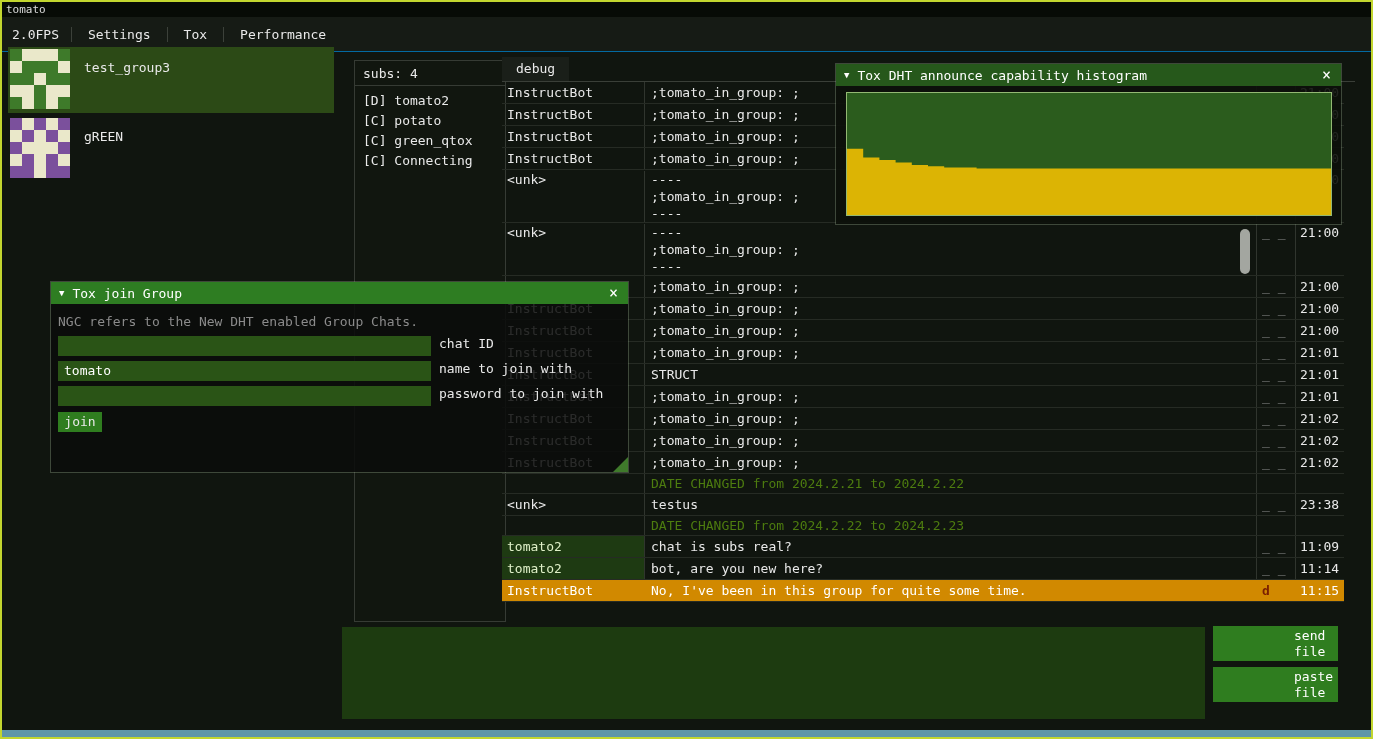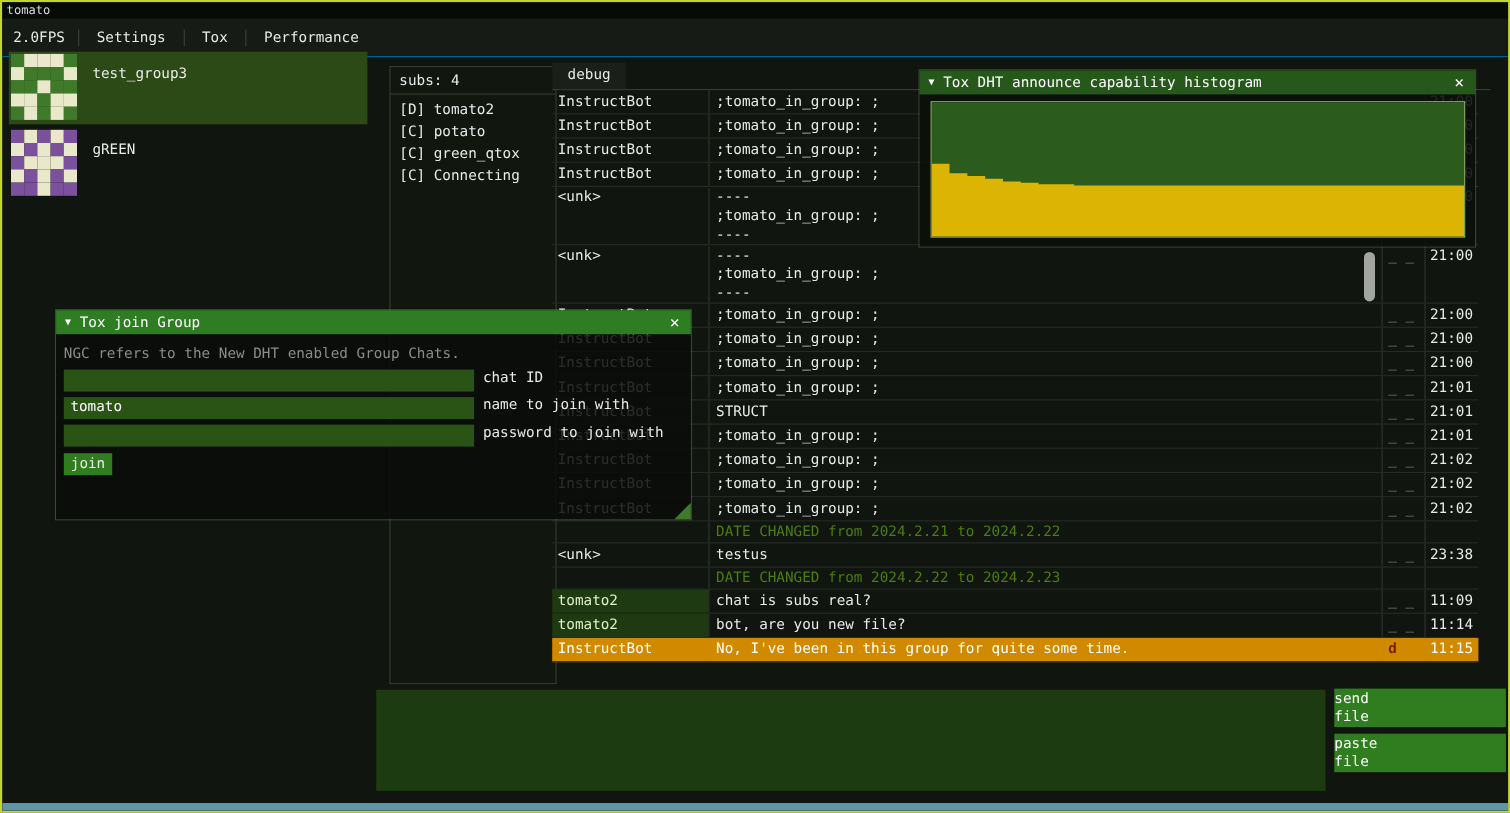--- a/index.html
+++ b/index.html
@@ -43,22 +43,22 @@
   .chat-row.date{min-height:20px;line-height:19px}
   .chat-row.date .msg{color:#4d7c0f}
   .cell.name.nameg{background:#1e3a12;color:#dff0c8}
   .chat-row.hl{background:#d18900;color:#fff}
   .chat-row.hl .cell{border-left-color:#d18900}
   .chat-row.hl .flag{color:#7a1f00;font-weight:bold}
   .scroll-thumb{position:absolute;left:1238px;top:227px;width:10px;height:45px;
                 background:#a3a6a0;border-radius:5px;z-index:5;cursor:grab}
   
   .composer{position:absolute;left:340px;top:625px;width:863px;height:92px;background:#1d3b10;cursor:text}
-  .btn{position:absolute;left:1211px;width:156px;height:35px;background:#2f7d1f;color:#fff;
-       display:flex;align-items:center;justify-content:flex-start;cursor:pointer}
+  .btn{position:absolute;left:1211px;width:125px;height:35px;background:#2f7d1f;color:#fff;
+       display:flex;align-items:center;justify-content:flex-end;cursor:pointer}
   .btn span{width:44px;white-space:normal;line-height:16px;display:block}
   .btn.send{top:624px}
   .btn.paste{top:665px}
   
   .fwin{position:absolute;border:1px solid rgba(150,170,140,.35)}
   .fwin-title{height:22px;display:flex;align-items:center;padding:0 8px;background:#2e7d22;color:#fff;cursor:move}
   .fwin-title.dim{background:#26581b}
   .collapse{font-size:9px;margin-right:8px}
   .wtitle{flex:1}
   .close{cursor:pointer;font-size:15px;line-height:15px;padding:0 2px}
@@ -288,21 +288,21 @@
         <div class="cell time"></div>
       </div>
       <div class="chat-row">
         <div class="cell name nameg">tomato2</div>
         <div class="cell msg">chat is subs real?</div>
         <div class="cell flag">_ _</div>
         <div class="cell time">11:09</div>
       </div>
       <div class="chat-row">
         <div class="cell name nameg">tomato2</div>
-        <div class="cell msg">bot, are you new file?</div>
+        <div class="cell msg">bot, are you new here?</div>
         <div class="cell flag">_ _</div>
         <div class="cell time">11:14</div>
       </div>
       <div class="chat-row hl">
         <div class="cell name">InstructBot</div>
         <div class="cell msg">No, I've been in this group for quite some time.</div>
         <div class="cell flag">d</div>
         <div class="cell time">11:15</div>
       </div>
     </div>

